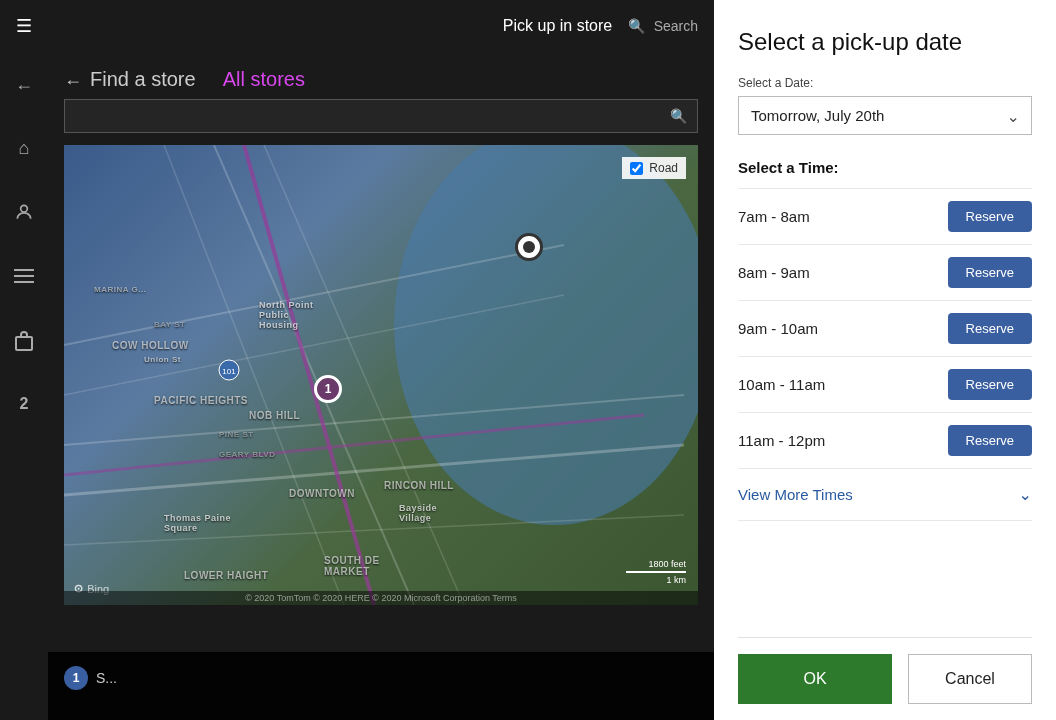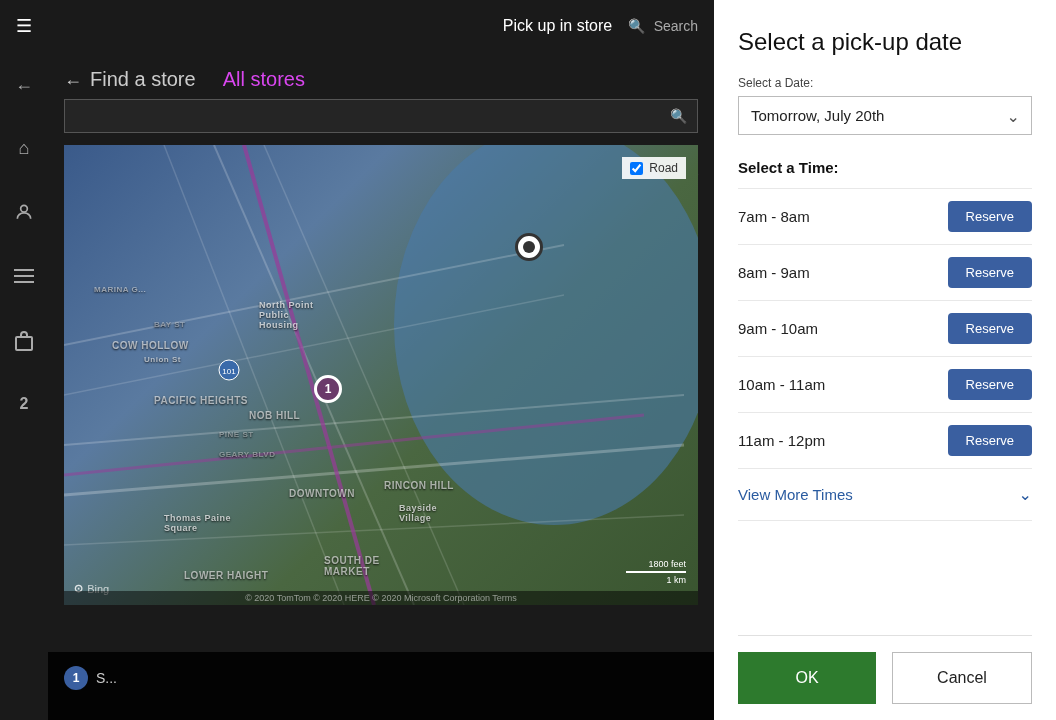--- a/index.html
+++ b/index.html
@@ -363,21 +363,20 @@
       font-size: 16px;
       font-weight: 500;
       cursor: pointer;
       margin-right: 8px;
     }
     .cancel-btn {
       flex: 1;
       background: white;
       color: #222;
       border: 1px solid #bbb;
-      padding: 16px;
       font-size: 16px;
       font-weight: 400;
       cursor: pointer;
     }
 
     
     svg.map-roads {
       position: absolute;
       inset: 0;
       width: 100%;

